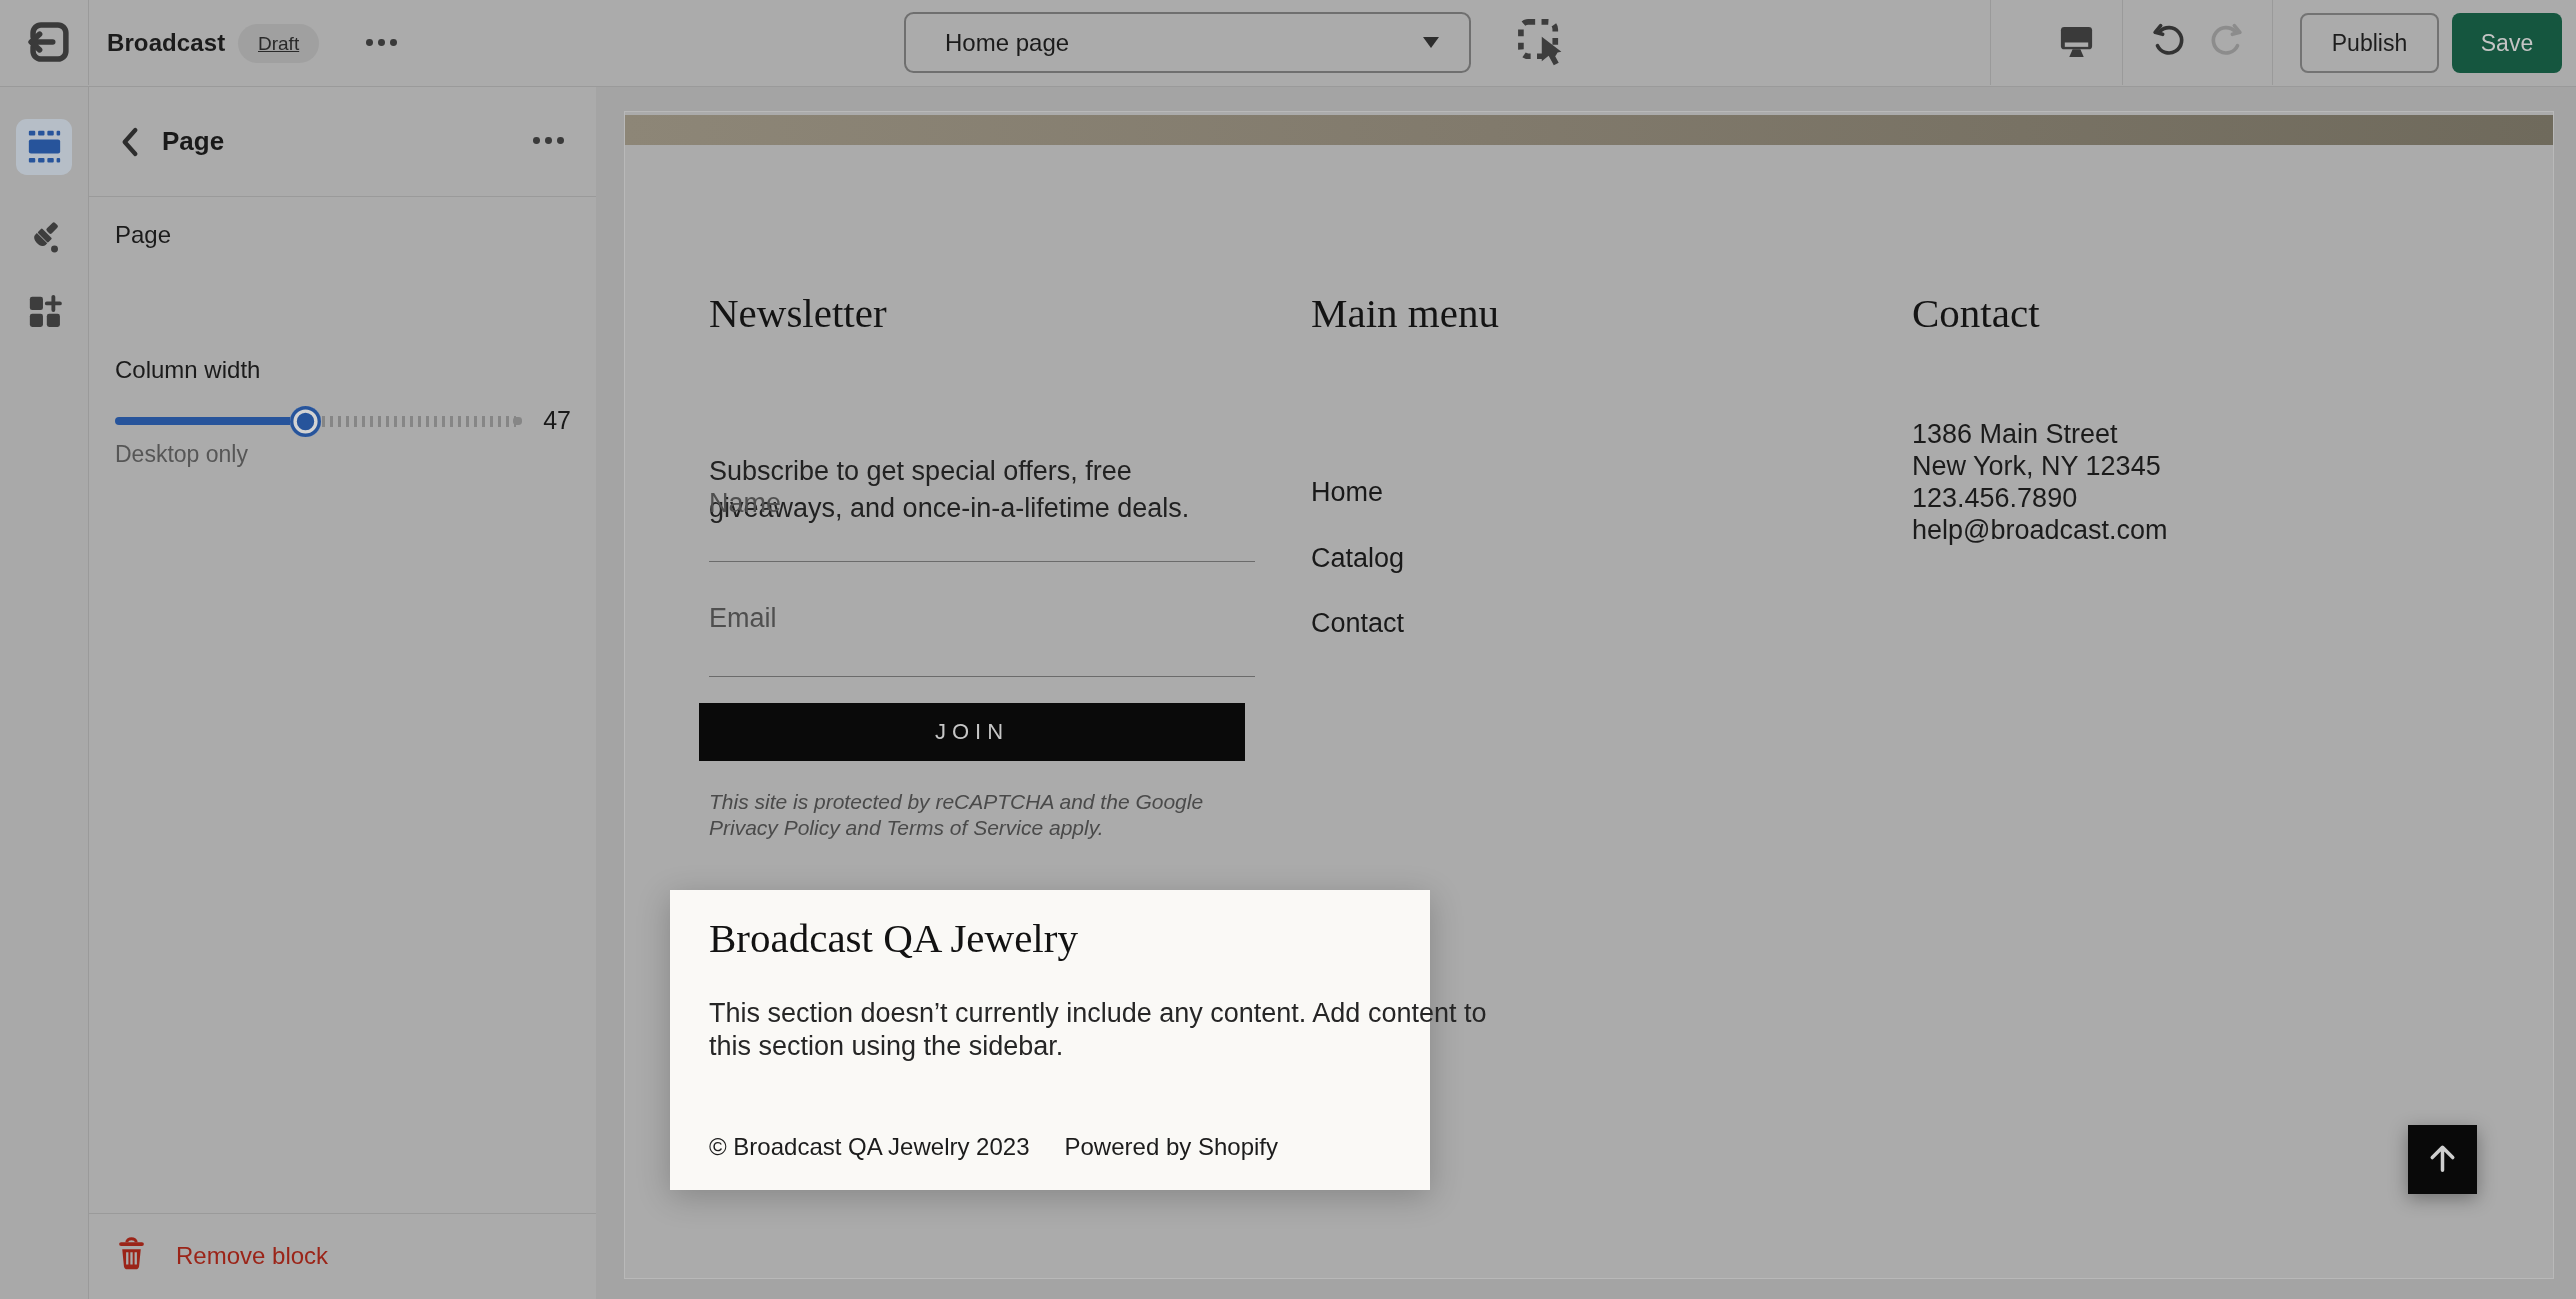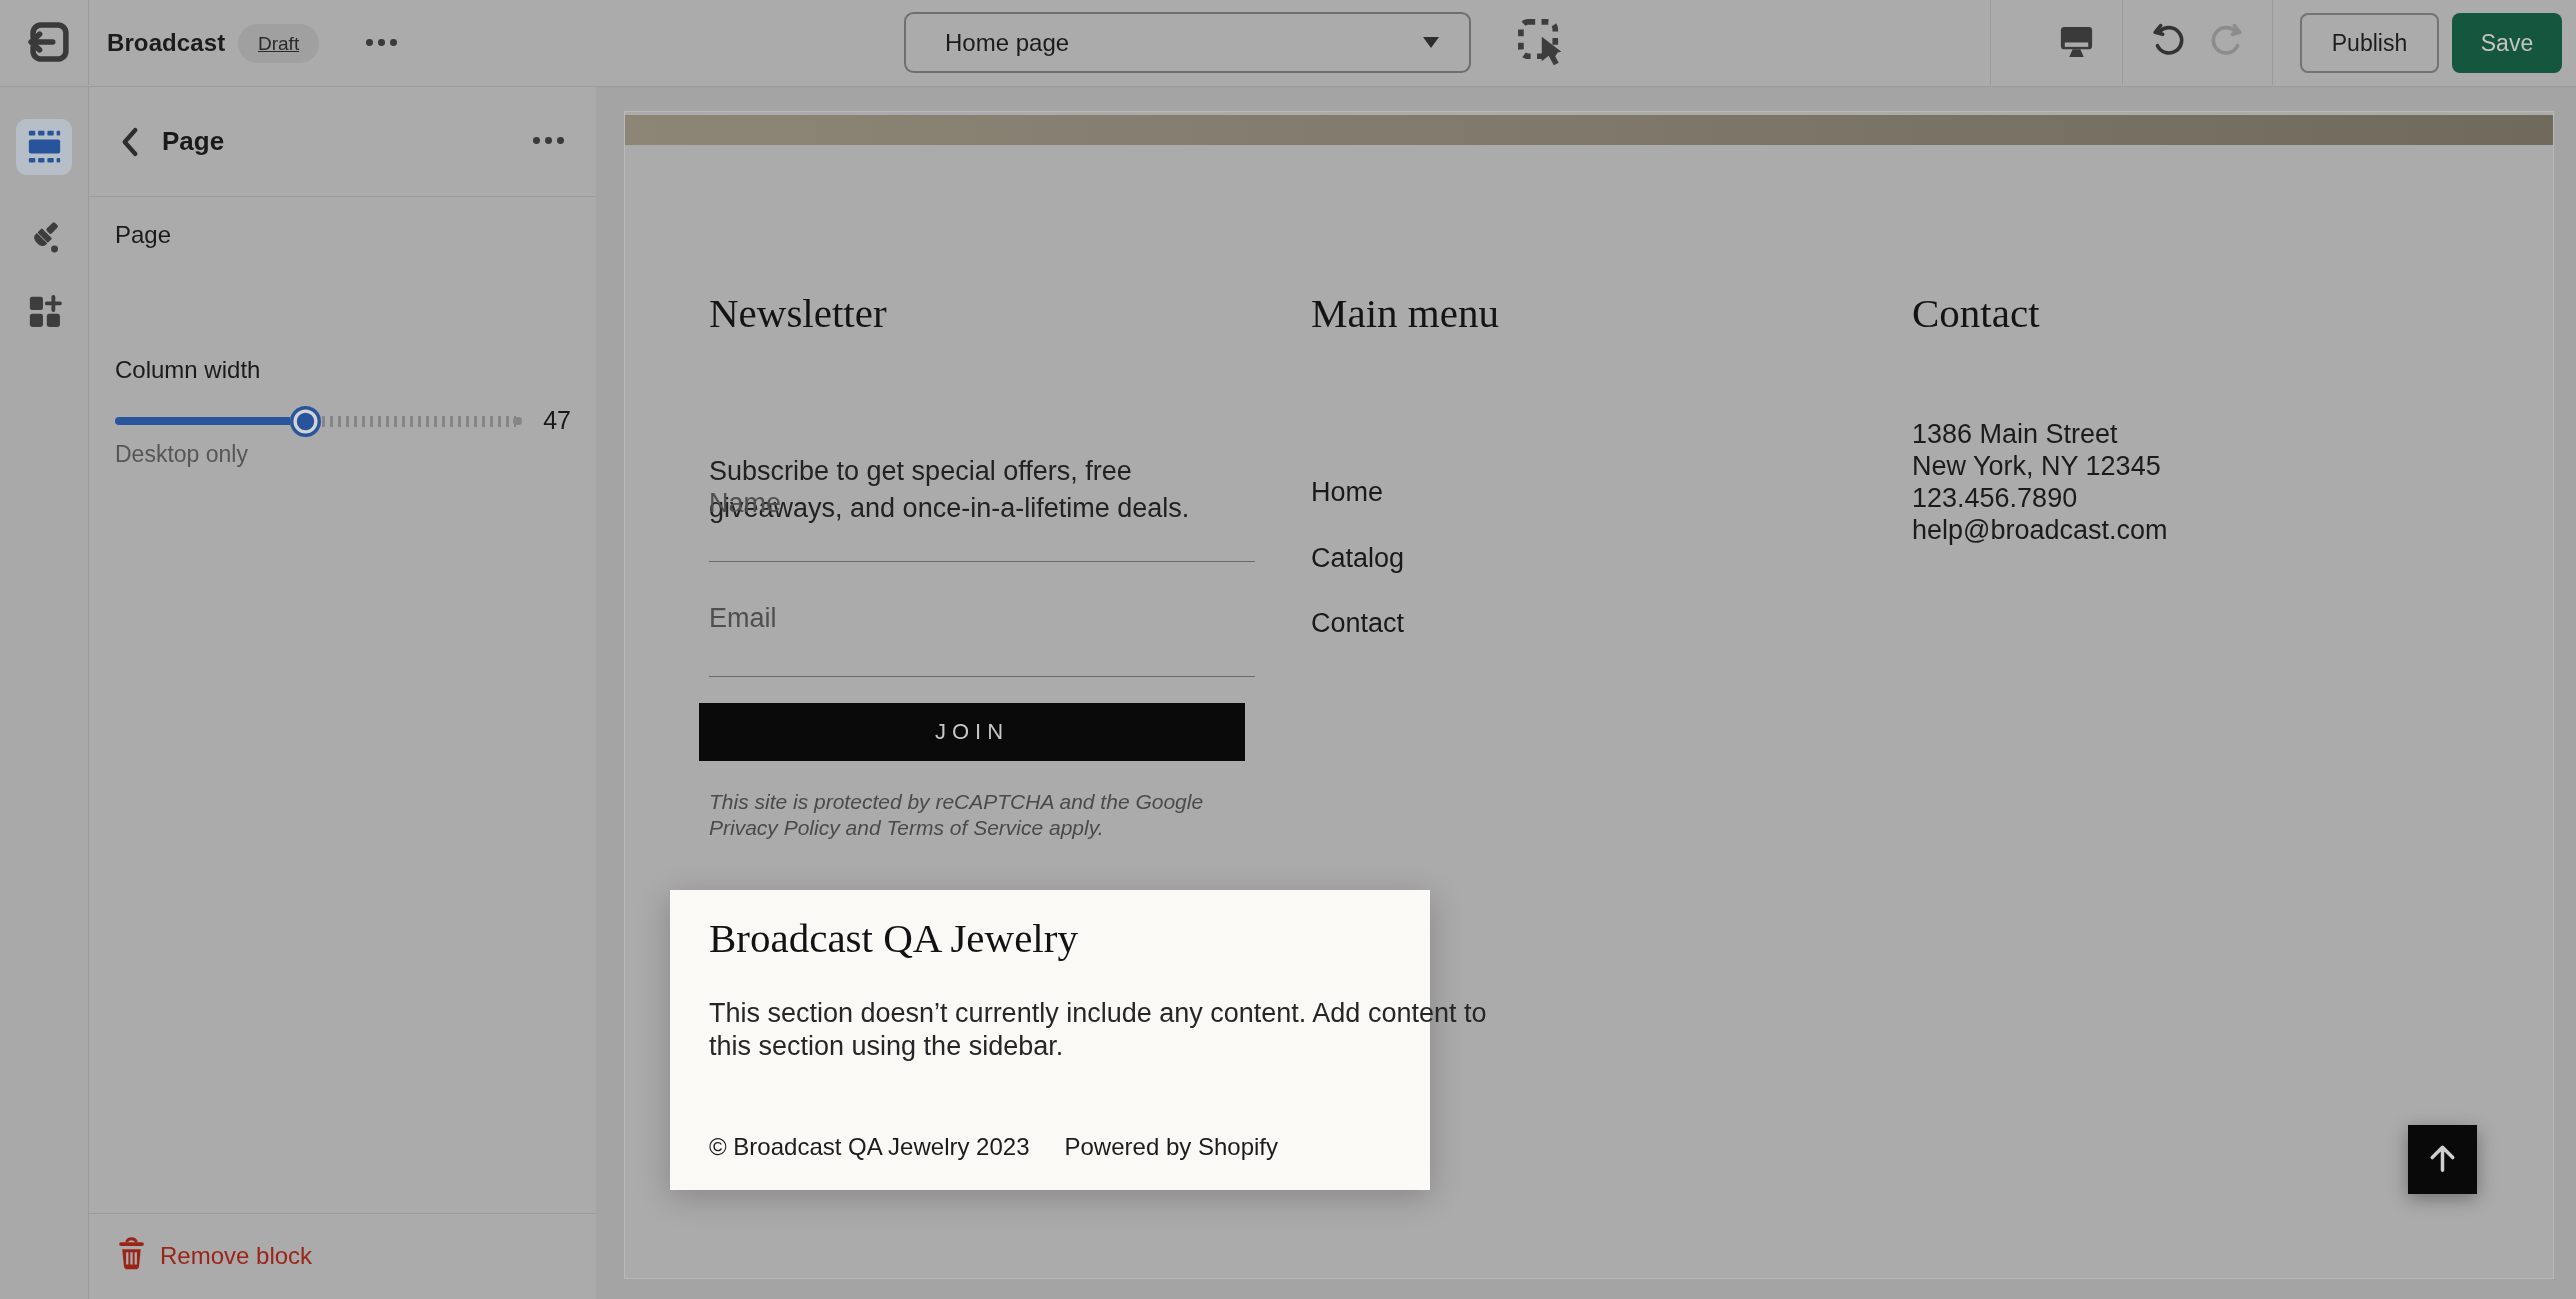--- a/index.html
+++ b/index.html
@@ -38,21 +38,21 @@
   .select-btn { position:absolute; left:26px; top:177px; width:456px; height:65px; border:1.7px solid #787878; border-radius:9.5px; display:flex; align-items:center; justify-content:center; font-size:24px; color:#181818; background:transparent; }
   .slider-row { position:absolute; left:26px; top:312px; width:456px; height:45px; }
   .slider { position:absolute; left:0; top:0; width:406px; height:45px; }
   .slider .dashes { position:absolute; left:47%; right:5.4px; top:17px; height:10.8px; background:repeating-linear-gradient(90deg,#868686 0 3.4px,transparent 3.4px 8px); }
   .slider .dashes:after { content:""; position:absolute; right:-6.8px; top:1.4px; width:9.5px; height:8px; border-radius:3.4px; background:#868686; }
   .slider .fill { position:absolute; left:0; top:18px; width:47%; height:8px; border-radius:4px; background:#27549b; }
   .slider .thumb { position:absolute; left:47%; top:6.8px; width:31px; height:31px; margin-left:-15.6px; border-radius:50%; background:#27549b; box-shadow: inset 0 0 0 3.4px #27549b, inset 0 0 0 6.8px #d3d3d3; }
   .slider-value { position:absolute; right:0; top:6.8px; width:45px; text-align:right; font-size:25px; color:#191919; }
   .sb-note { position:absolute; left:26px; top:354px; font-size:23px; color:#565656; }
   .sb-footer-divider { position:absolute; left:0; top:1126px; width:100%; height:1.4px; background:#9a9a9a; }
-  .remove-row { position:absolute; left:27px; top:1148px; height:42px; display:flex; align-items:center; gap:13px; color:#9b2418; font-size:24px; }
+  .remove-row { position:absolute; left:27px; top:1148px; height:42px; display:flex; align-items:center; gap:29px; color:#9b2418; font-size:24px; }
 
   
   .canvas { position:absolute; left:596px; top:87px; width:1980px; height:1213px; background:#a4a4a4; }
   .preview { position:absolute; left:28px; top:24px; width:1930px; height:1168px; background:#ababab; border:1.4px solid #b9b9b9; }
   .olive-bar { position:absolute; left:0; top:2.7px; width:100%; height:30px; background:linear-gradient(90deg,#8d8677 0%,#817a6c 45%,#6f6a5c 100%); }
   .serif-h { font-family:"Liberation Serif",serif; font-weight:400; font-size:41px; color:#141414; white-space:nowrap; }
   .col-newsletter { position:absolute; left:84px; top:177px; width:561px; }
   .nl-sub { margin-top:116px; font-size:27px; line-height:37px; color:#222; }
   .field { position:absolute; left:0; width:546px; border-bottom:1.4px solid #6b6b6b; }
   .field .ph { font-size:27px; color:#4f4f4f; }

